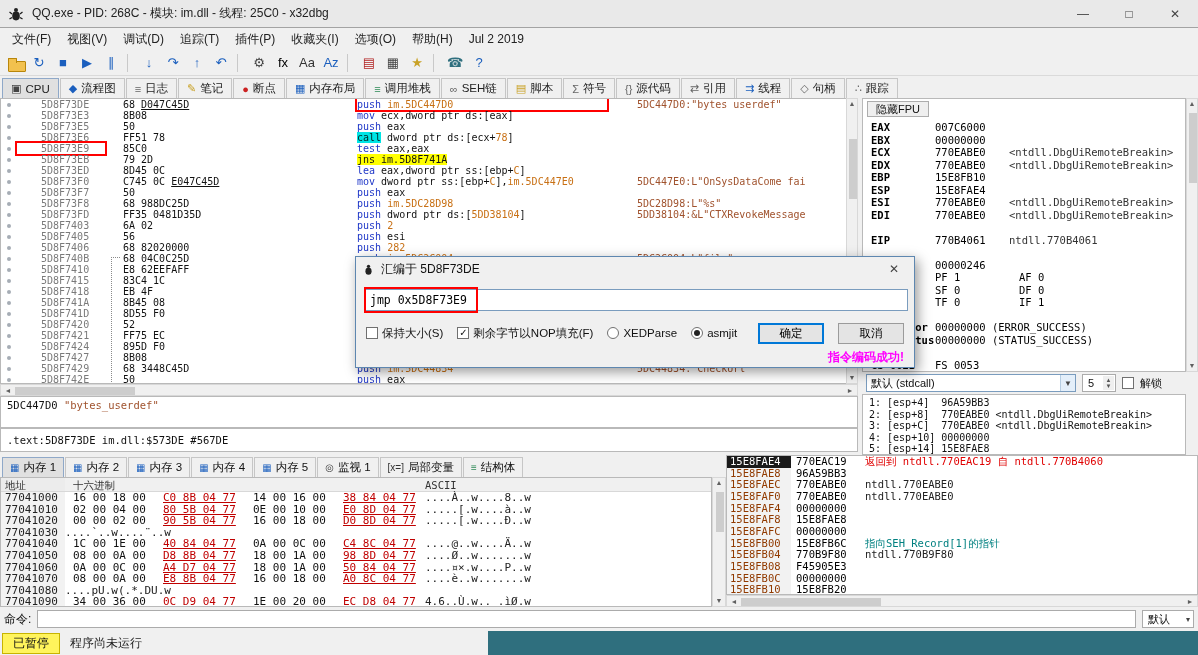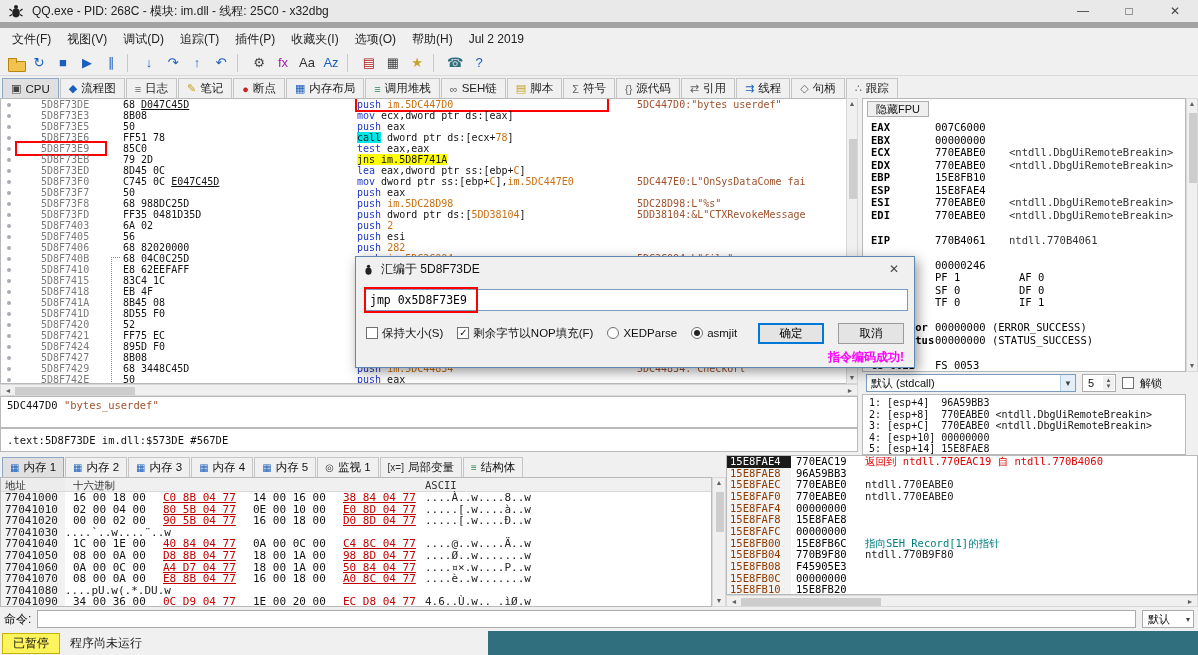--- a/index.html
+++ b/index.html
@@ -1,20 +1,20 @@
 <!DOCTYPE html>
 <html><head>
 <meta charset="utf-8">
 <style>
   *{margin:0;padding:0;box-sizing:border-box}
   html,body{width:1198px;height:655px;overflow:hidden}
   body{position:relative;font-family:"Liberation Sans","DejaVu Sans",sans-serif;font-size:12px;color:#111;background:#F0F0F0}
 
   
-  .titlebar{position:absolute;left:0;top:0;width:1198px;height:28px;background:#E9E9E9;border-bottom:6px solid #a3a3a3;display:flex;align-items:center;padding-left:8px}
+  .titlebar{position:absolute;left:0;top:0;width:1198px;height:28px;background:#E9E9E9;border-bottom:1px solid #a3a3a3;display:flex;align-items:center;padding-left:8px}
   .title-text{margin-left:8px;color:#222;font-size:12px}
   .win-controls{margin-left:auto;display:flex;height:100%}
   .winbtn{width:46px;height:100%;display:flex;align-items:center;justify-content:center;color:#444;font-size:12px;cursor:default}
 
   
   .menubar{position:absolute;left:0;top:28px;width:1198px;height:22px;background:#F0F0F0;display:flex;align-items:center;padding-left:4px}
   .menu-item{padding:2px 8px;color:#222}
 
   
   .toolbar{position:absolute;left:0;top:50px;width:1198px;height:26px;background:#F0F0F0;border-bottom:1px solid #DADADA;display:flex;align-items:center;padding-left:4px;gap:2px}
@@ -197,21 +197,21 @@
     <span class="tbtn" style="color: rgb(27, 95, 190);">■</span>
     <span class="tbtn" style="color: rgb(27, 95, 190);">▶</span>
     <span class="tbtn" style="color: rgb(27, 95, 190);">∥</span>
     <span class="tsep"></span>
     <span class="tbtn" style="color: rgb(27, 95, 190);">↓</span>
     <span class="tbtn" style="color: rgb(27, 95, 190);">↷</span>
     <span class="tbtn" style="color: rgb(27, 95, 190);">↑</span>
     <span class="tbtn" style="color: rgb(27, 95, 190);">↶</span>
     <span class="tsep"></span>
     <span class="tbtn" style="color: rgb(68, 68, 68);">⚙</span>
-    <span class="tbtn" style="color: #a21caf;">fx</span>
+    <span class="tbtn" style="color: #000000;">fx</span>
     <span class="tbtn" style="color: rgb(51, 51, 51);">Aa</span>
     <span class="tbtn" style="color: rgb(27, 95, 190);">Az</span>
     <span class="tsep"></span>
     <span class="tbtn" style="color: rgb(178, 34, 34);">▤</span>
     <span class="tbtn" style="color: rgb(68, 68, 68);">▦</span>
     <span class="tbtn" style="color: rgb(201, 162, 39);">★</span>
     <span class="tsep"></span>
     <span class="tbtn" style="color: rgb(47, 111, 126);">☎</span>
     <span class="tbtn" style="color: rgb(27, 95, 190);">?</span>
   </div>

